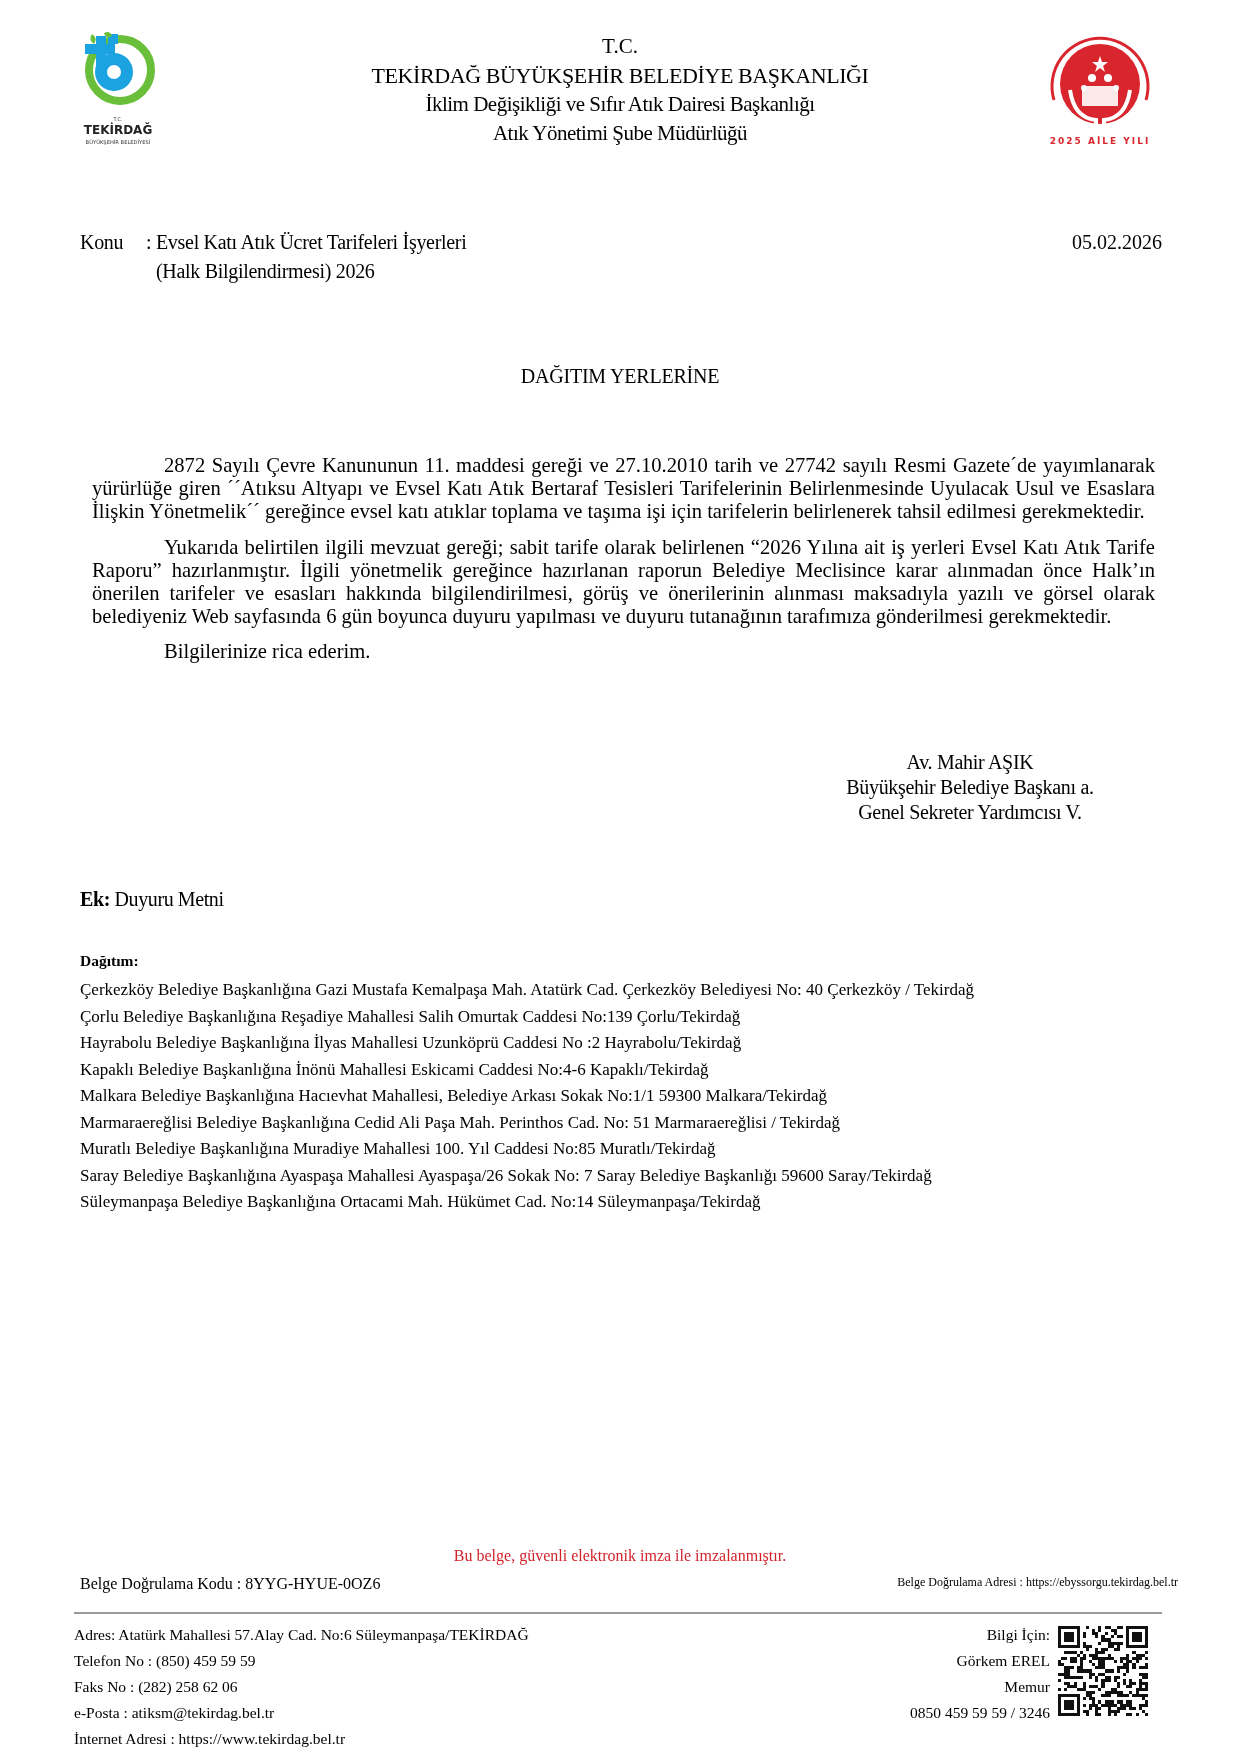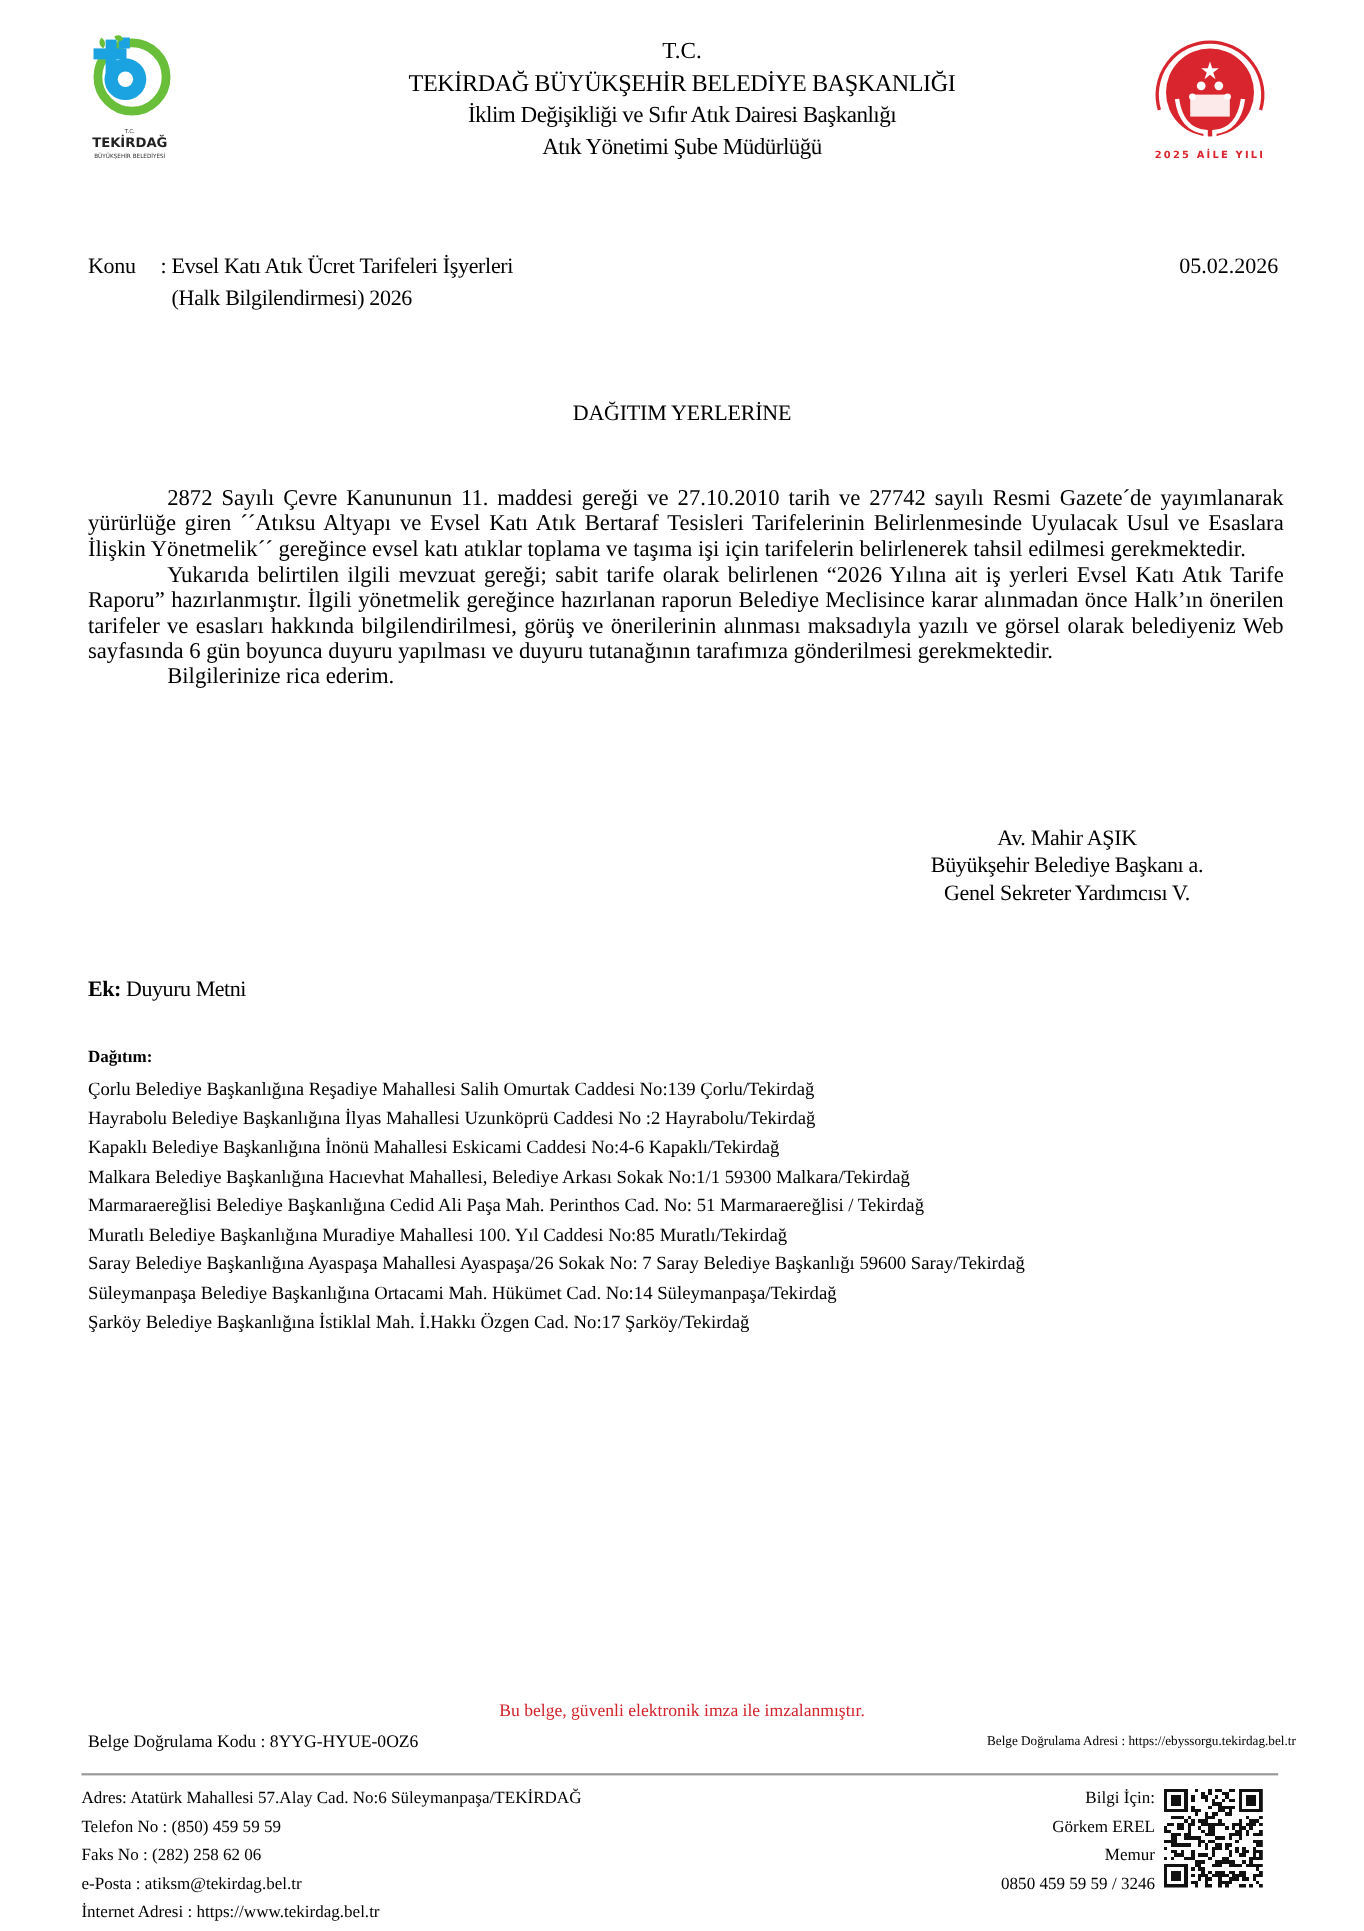--- a/index.html
+++ b/index.html
@@ -21,21 +21,21 @@
     
     .meta { left: 80px; top: 228px; font-size: 20px; line-height: 29px; letter-spacing: -0.3px; }
     .meta-row { display: flex; }
     .meta-label { width: 66px; }
     .meta-indent { padding-left: 76px; }
     .date { right: 78px; top: 228px; font-size: 20px; line-height: 29px; }
 
     .dist-title { left: 0; width: 1240px; top: 365px; text-align: center; font-size: 20px; letter-spacing: -0.2px; }
 
     .body-text { left: 80px; width: 1087px; top: 442px; font-size: 20.6px; line-height: 23.2px; text-align: justify; }
-    .body-text p { margin: 0; text-indent: 72px; }
+    .body-text p { margin: 12px; text-indent: 72px; }
 
     .signature { left: 780px; width: 380px; top: 750px; text-align: center; font-size: 20px; line-height: 25px; letter-spacing: -0.3px; }
 
     .ek { left: 80px; top: 888px; font-size: 20px; letter-spacing: -0.4px; }
     .ek b { font-weight: bold; }
 
     .dagitim-title { left: 80px; top: 952px; font-size: 15.5px; font-weight: bold; }
     .dagitim-list { left: 80px; top: 977px; font-size: 17px; line-height: 26.5px; font-family: "Liberation Serif", serif; }
 
     
@@ -113,29 +113,29 @@
   <div>Genel Sekreter Yardımcısı V.</div>
 </div>
 
 <div class="abs ek">
   <b>Ek:</b>
   <span>Duyuru Metni</span>
 </div>
 
 <div class="abs dagitim-title">Dağıtım:</div>
 <div class="abs dagitim-list" id="dist-list">
+    <div>Çerkezköy Belediye Başkanlığına Gazi Mustafa Kemalpaşa Mah. Atatürk Cad. Çerkezköy Belediyesi No: 40 Çerkezköy / Tekirdağ</div>
     <div>Çorlu Belediye Başkanlığına Reşadiye Mahallesi Salih Omurtak Caddesi No:139 Çorlu/Tekirdağ</div>
     <div>Hayrabolu Belediye Başkanlığına İlyas Mahallesi Uzunköprü Caddesi No :2 Hayrabolu/Tekirdağ</div>
     <div>Kapaklı Belediye Başkanlığına İnönü Mahallesi Eskicami Caddesi No:4-6 Kapaklı/Tekirdağ</div>
     <div>Malkara Belediye Başkanlığına Hacıevhat Mahallesi, Belediye Arkası Sokak No:1/1 59300 Malkara/Tekirdağ</div>
     <div>Marmaraereğlisi Belediye Başkanlığına Cedid Ali Paşa Mah. Perinthos Cad. No: 51 Marmaraereğlisi / Tekirdağ</div>
     <div>Muratlı Belediye Başkanlığına Muradiye Mahallesi 100. Yıl Caddesi No:85 Muratlı/Tekirdağ</div>
     <div>Saray Belediye Başkanlığına Ayaspaşa Mahallesi Ayaspaşa/26 Sokak No: 7 Saray Belediye Başkanlığı 59600 Saray/Tekirdağ</div>
     <div>Süleymanpaşa Belediye Başkanlığına Ortacami Mah. Hükümet Cad. No:14 Süleymanpaşa/Tekirdağ</div>
-    <div>Şarköy Belediye Başkanlığına İstiklal Mah. İ.Hakkı Özgen Cad. No:17 Şarköy/Tekirdağ</div>
   </div>
 
 <div class="abs esign">Bu belge, güvenli elektronik imza ile imzalanmıştır.</div>
 <div class="abs verify-code">Belge Doğrulama Kodu : 8YYG-HYUE-0OZ6</div>
 <div class="abs verify-addr">Belge Doğrulama Adresi : https://ebyssorgu.tekirdag.bel.tr</div>
 <div class="abs footer-line"></div>
 
 <div class="abs contact">
   <div>Adres: Atatürk Mahallesi 57.Alay Cad. No:6 Süleymanpaşa/TEKİRDAĞ</div>
   <div class="contact-row">

